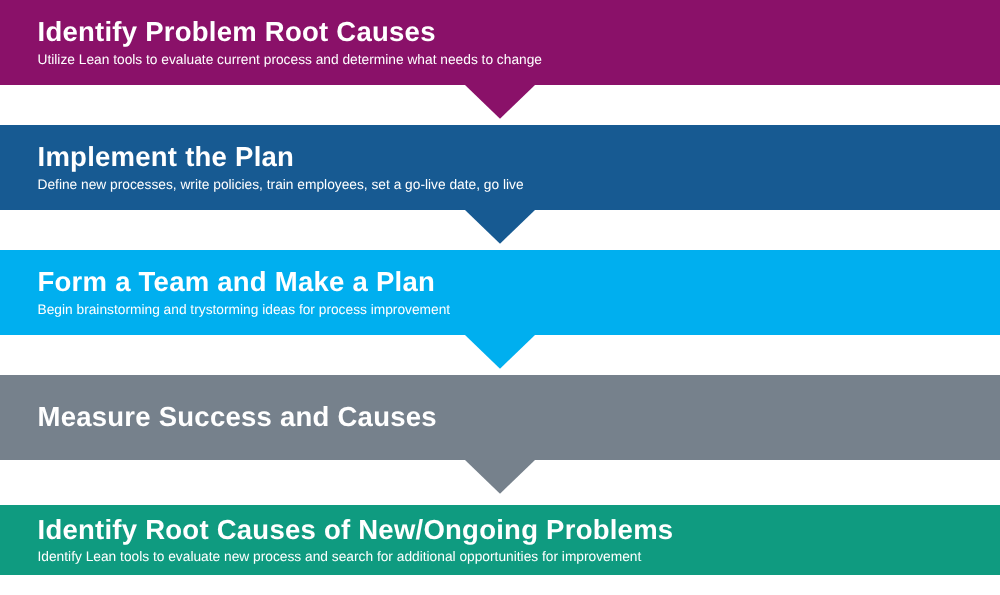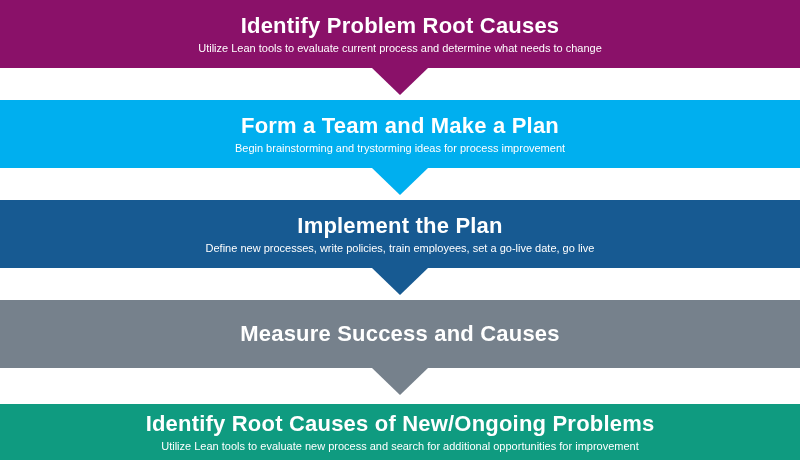--- a/index.html
+++ b/index.html
@@ -13,21 +13,21 @@
     background: #ffffff;
     overflow: hidden;
     font-family: "Liberation Sans", "DejaVu Sans", sans-serif;
   }
   .step { display: block; }
   .band {
     height: 68px;
     display: flex;
     flex-direction: column;
     justify-content: center;
-    align-items: center;
+    align-items: flex-start;
     row-gap: 3px;
     background: var(--c);
     color: #ffffff;
     text-align: center;
     padding: 0 30px;
     box-sizing: border-box;
   }
   .step-title {
     font-size: 22px;
     font-weight: 700;
@@ -65,49 +65,49 @@
   <section class="step step-1" style="--c: #8A1169;">
     <div class="band">
       <div class="step-title">Identify Problem Root Causes</div>
       <div class="step-subtitle">Utilize Lean tools to evaluate current process and determine what needs to change</div>
     </div>
     <div class="gap">
       <div class="arrow"></div>
     </div>
   </section>
 
-  <section class="step step-2" style="--c: #00AFEF;">
+  <section class="step step-3" style="--c: #175A92;">
     <div class="band">
-      <div class="step-title">Form a Team and Make a Plan</div>
-      <div class="step-subtitle">Begin brainstorming and trystorming ideas for process improvement</div>
+      <div class="step-title">Implement the Plan</div>
+      <div class="step-subtitle">Define new processes, write policies, train employees, set a go-live date, go live</div>
     </div>
     <div class="gap">
       <div class="arrow"></div>
     </div>
   </section>
 
-  <section class="step step-3" style="--c: #175A92;">
+  <section class="step step-2" style="--c: #00AFEF;">
     <div class="band">
-      <div class="step-title">Implement the Plan</div>
-      <div class="step-subtitle">Define new processes, write policies, train employees, set a go-live date, go live</div>
+      <div class="step-title">Form a Team and Make a Plan</div>
+      <div class="step-subtitle">Begin brainstorming and trystorming ideas for process improvement</div>
     </div>
     <div class="gap">
       <div class="arrow"></div>
     </div>
   </section>
 
   <section class="step step-4" style="--c: #76818C;">
     <div class="band">
       <div class="step-title">Measure Success and Causes</div>
     </div>
     <div class="gap">
       <div class="arrow"></div>
     </div>
   </section>
 
   <section class="step step-5" style="--c: #0F9B80;">
     <div class="band">
       <div class="step-title">Identify Root Causes of New/Ongoing Problems</div>
-      <div class="step-subtitle">Utilize Lean tools to evaluate new process and search for additional opportunities for improvement</div>
+      <div class="step-subtitle">Identify Lean tools to evaluate new process and search for additional opportunities for improvement</div>
     </div>
   </section>
 
 </div>
 
 </body></html>

